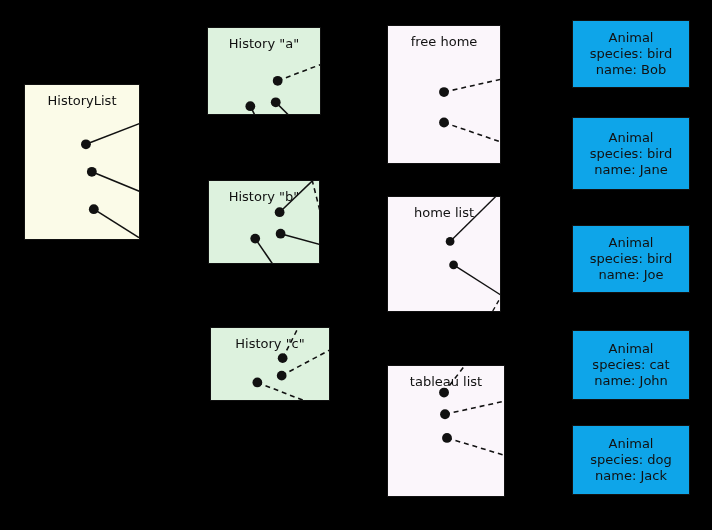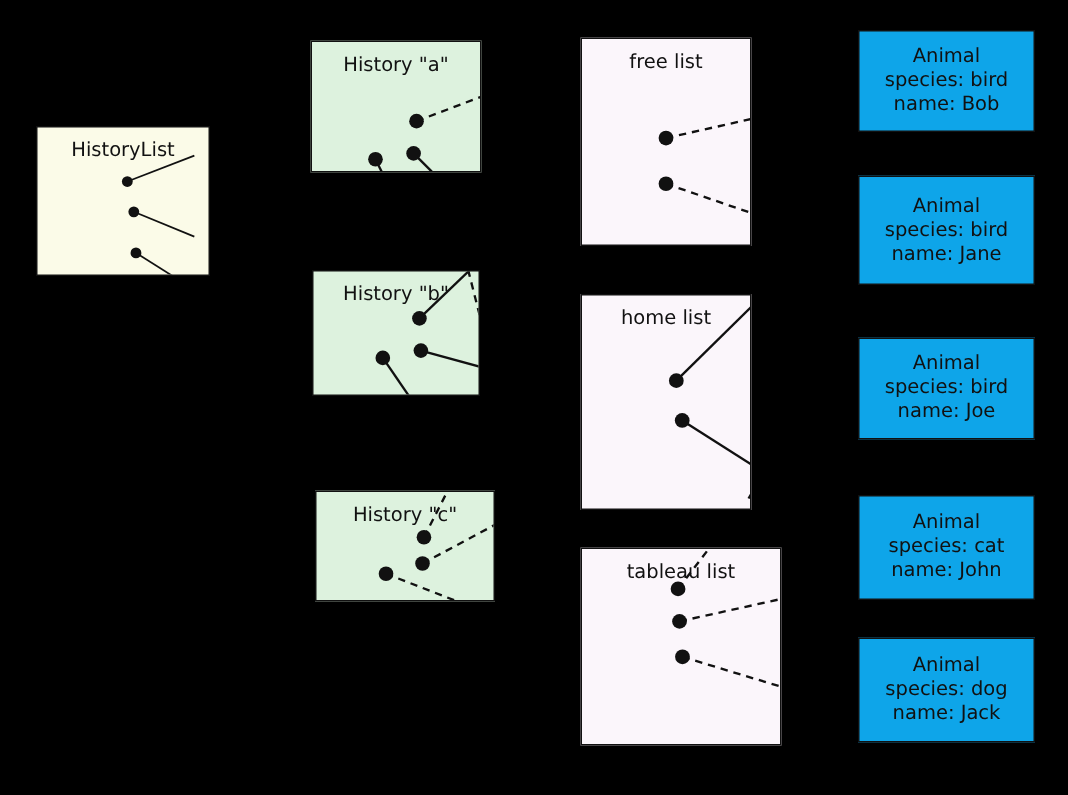--- a/index.html
+++ b/index.html
@@ -48,21 +48,21 @@
   }
   .history-list-node { background: #fbfbe8; }
   .history-node { background: #ddf2de; }
   .list-node { background: #fbf6fb; }
   .animal-node { background: #0ea5e9; }
 </style>
 </head>
 <body>
 
 <div id="canvas">
-    <div class="node history-list-node" style="left: 24px; top: 84px; width: 116px; height: 100px; text-decoration: underline;">
+    <div class="node history-list-node" style="left: 24px; top: 84px; width: 116px; height: 156px; text-decoration: underline;">
       <svg class="node-edges" viewBox="0 0 116 136" width="116" height="136">
         <line x1="62" y1="50" x2="124" y2="26" stroke="#111111" stroke-width="1.6"></line>
         <line x1="68" y1="78" x2="124" y2="101" stroke="#111111" stroke-width="1.6"></line>
         <line x1="70" y1="116" x2="116" y2="145" stroke="#111111" stroke-width="1.6"></line>
         <circle cx="62" cy="50" r="5" fill="#111111"></circle>
         <circle cx="68" cy="78" r="5" fill="#111111"></circle>
         <circle cx="70" cy="116" r="5" fill="#111111"></circle>
       </svg>
       <div class="node-label top">HistoryList</div>
     </div>
@@ -100,33 +100,33 @@
       </svg>
       <div class="node-label top">History "c"</div>
     </div>
     <div class="node list-node" style="left: 387px; top: 25px; width: 114px; height: 139px;">
       <svg class="node-edges" viewBox="0 0 114 139" width="114" height="139">
         <line x1="57" y1="67" x2="124" y2="52" stroke="#111111" stroke-width="1.6" stroke-dasharray="5,4"></line>
         <line x1="57" y1="98" x2="124" y2="121" stroke="#111111" stroke-width="1.6" stroke-dasharray="5,4"></line>
         <circle cx="57" cy="67" r="5" fill="#111111"></circle>
         <circle cx="57" cy="98" r="5" fill="#111111"></circle>
       </svg>
-      <div class="node-label top">free list</div>
+      <div class="node-label top">free home</div>
     </div>
-    <div class="node list-node" style="left: 387px; top: 196px; width: 114px; height: 144px;">
+    <div class="node list-node" style="left: 387px; top: 196px; width: 114px; height: 116px;">
       <svg class="node-edges" viewBox="0 0 114 131" width="114" height="131">
         <line x1="64" y1="51" x2="124" y2="-8" stroke="#111111" stroke-width="1.6"></line>
         <line x1="68" y1="78" x2="126" y2="115" stroke="#111111" stroke-width="1.6"></line>
         <line x1="113" y1="131" x2="124" y2="112" stroke="#111111" stroke-width="1.6" stroke-dasharray="5,4"></line>
         <circle cx="64" cy="51" r="5" fill="#111111"></circle>
         <circle cx="68" cy="78" r="5" fill="#111111"></circle>
       </svg>
       <div class="node-label top">home list</div>
     </div>
-    <div class="node list-node" style="left: 387px; top: 365px; width: 134px; height: 132px;">
+    <div class="node list-node" style="left: 387px; top: 365px; width: 118px; height: 132px;">
       <svg class="node-edges" viewBox="0 0 114 132" width="114" height="132">
         <line x1="55" y1="27" x2="88" y2="-16" stroke="#111111" stroke-width="1.6" stroke-dasharray="5,4"></line>
         <line x1="56" y1="49" x2="124" y2="34" stroke="#111111" stroke-width="1.6" stroke-dasharray="5,4"></line>
         <line x1="58" y1="73" x2="124" y2="93" stroke="#111111" stroke-width="1.6" stroke-dasharray="5,4"></line>
         <circle cx="55" cy="27" r="5" fill="#111111"></circle>
         <circle cx="56" cy="49" r="5" fill="#111111"></circle>
         <circle cx="58" cy="73" r="5" fill="#111111"></circle>
       </svg>
       <div class="node-label top">tableau list</div>
     </div>

